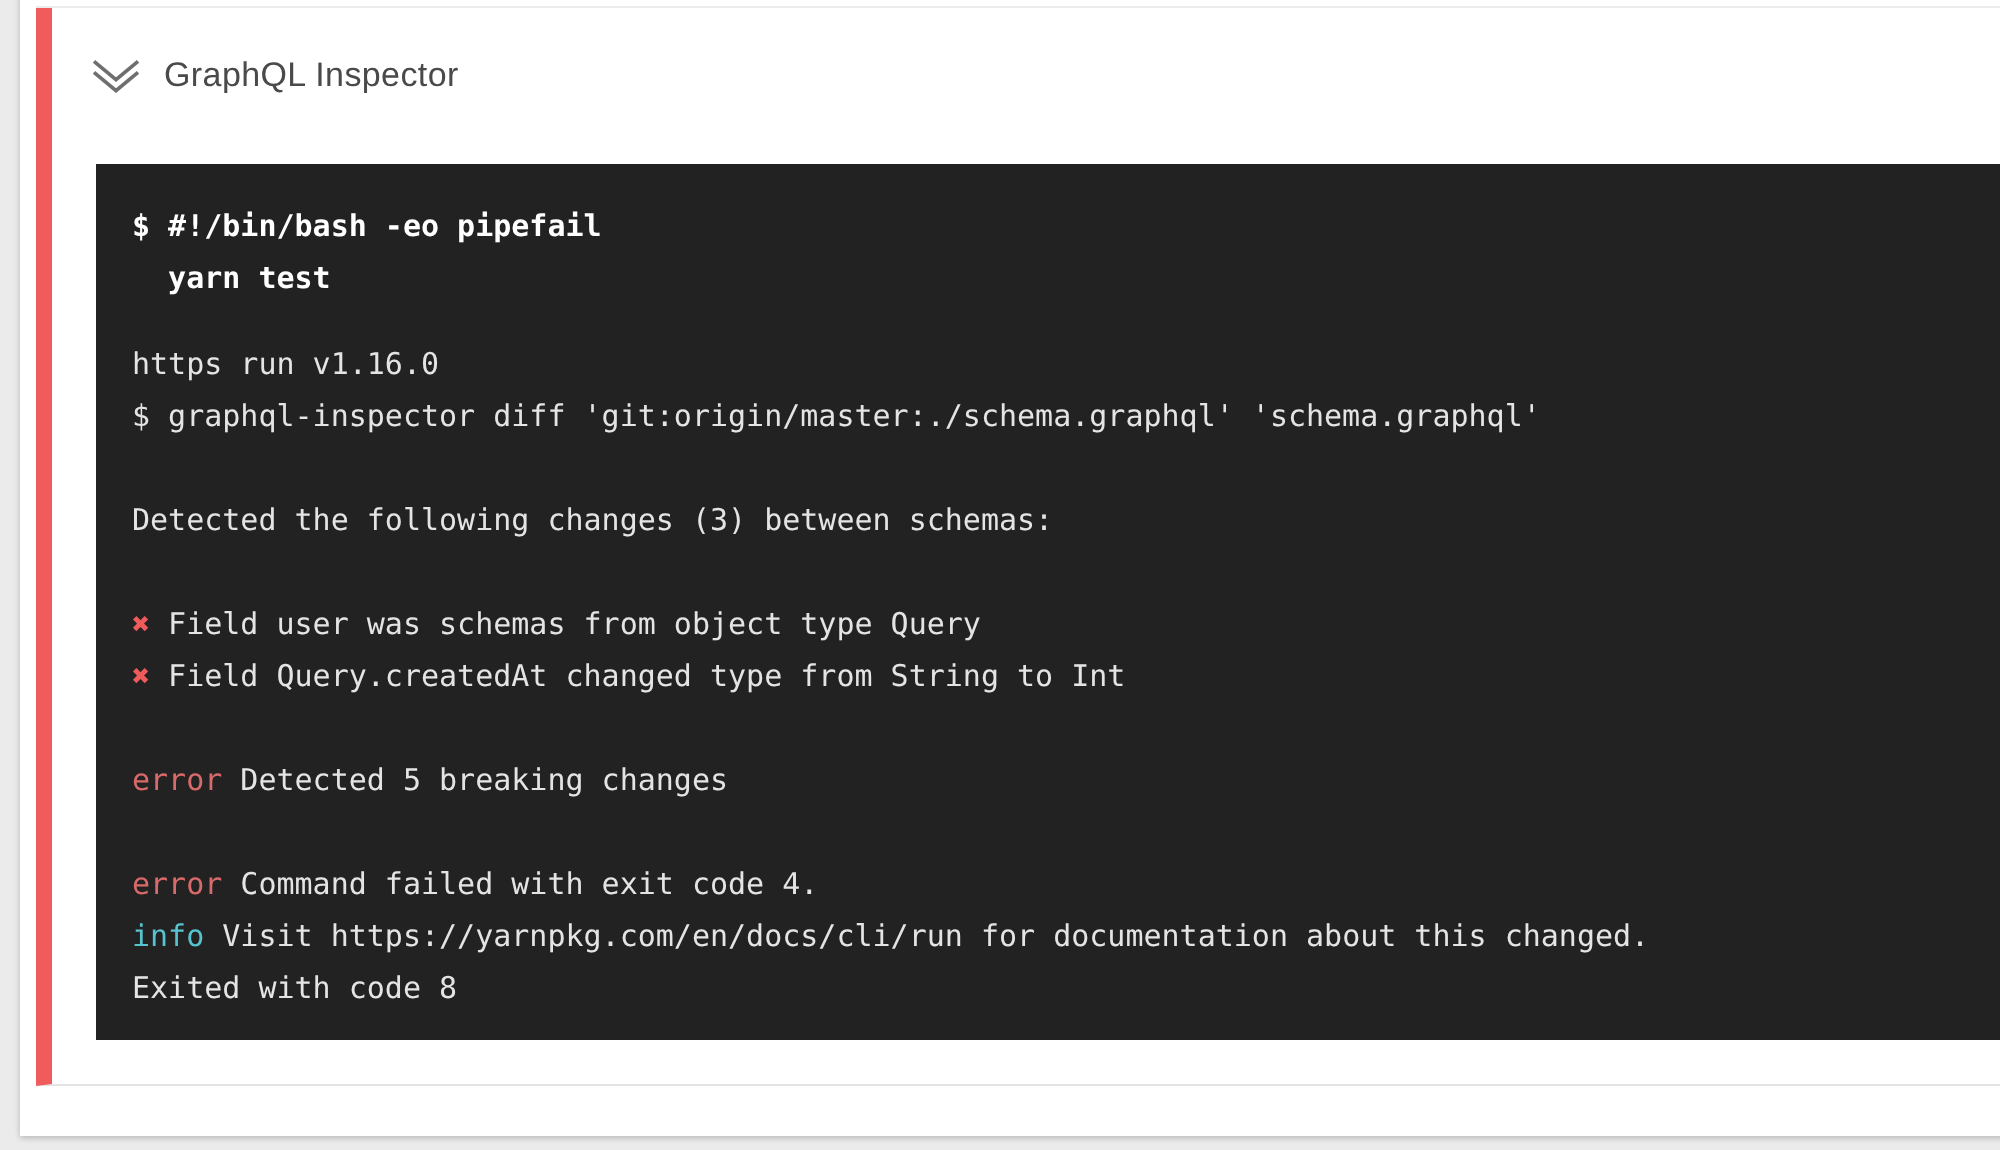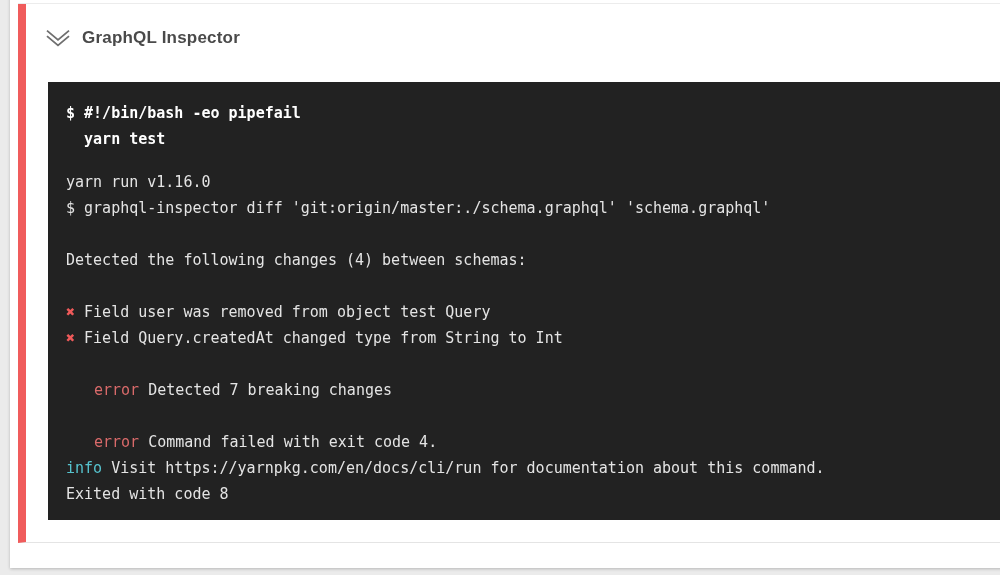--- a/index.html
+++ b/index.html
@@ -36,21 +36,21 @@
     width: 26px; height: 22px;
     margin-left: -3px;
     display: inline-flex;
     align-items: center;
     justify-content: center;
   }
   .chevron svg { display: block; }
   .step-title {
     margin-left: 11px;
     font-size: 17px;
-    font-weight: bold;
+    font-weight: normal;
     color: var(--title_gray, #4a4a4a);
     letter-spacing: 0.2px;
   }
   .terminal {
     margin-top: 32px;
     background: var(--terminal_bg, #222222);
     color: var(--terminal_text, #e4e4e4);
     padding: 18px 18px 13px 18px;
     font-family: "DejaVu Sans Mono", monospace;
     font-size: 15px;
@@ -61,21 +61,21 @@
     font-size: inherit;
     line-height: inherit;
     white-space: pre;
   }
   .cmd {
     font-weight: bold;
     color: #ffffff;
     margin-bottom: 17px;
   }
   .c-mark_red { color: var(--mark_red, #ef5a5a); font-weight: bold; }
-  .c-error_red { color: var(--error_red, #d96a6a); margin-left: 28px; }
+  .c-error_red { color: var(--error_red, #d96a6a); }
   .c-info_cyan { color: var(--info_cyan, #56c3ce); }
 </style>
 </head>
 <body>
 
 <div class="panel">
   <div class="collapse-group">
     <section class="step">
 
       <div class="step-header">
@@ -84,31 +84,31 @@
             <polyline points="2,4 14,14 26,4" stroke="#6f6f6f" stroke-width="2" fill="none"></polyline>
             <polyline points="2,10 14,20 26,10" stroke="#6f6f6f" stroke-width="2" fill="none"></polyline>
           </svg>
         </span>
         <h3 class="step-title">GraphQL Inspector</h3>
       </div>
 
       <div class="terminal">
         <pre class="cmd">$ #!/bin/bash -eo pipefail
   yarn test</pre>
-        <pre class="out"><span>yarn run v1.16.0</span>
+        <pre class="out"><span>https run v1.16.0</span>
 <span>$ graphql-inspector diff 'git:origin/master:./schema.graphql' 'schema.graphql'</span>
 
-<span>Detected the following changes (4) between schemas:</span>
+<span>Detected the following changes (3) between schemas:</span>
 
-<span class="c-mark_red">✖</span><span> Field user was removed from object test Query</span>
+<span class="c-mark_red">✖</span><span> Field user was schemas from object type Query</span>
 <span class="c-mark_red">✖</span><span> Field Query.createdAt changed type from String to Int</span>
 
-<span class="c-error_red">error</span><span> Detected 7 breaking changes</span>
+<span class="c-error_red">error</span><span> Detected 5 breaking changes</span>
 
 <span class="c-error_red">error</span><span> Command failed with exit code 4.</span>
-<span class="c-info_cyan">info</span><span> Visit https://yarnpkg.com/en/docs/cli/run for documentation about this command.</span>
+<span class="c-info_cyan">info</span><span> Visit https://yarnpkg.com/en/docs/cli/run for documentation about this changed.</span>
 <span>Exited with code 8</span>
 </pre>
       </div>
 
     </section>
   </div>
 </div>
 
 </body></html>

